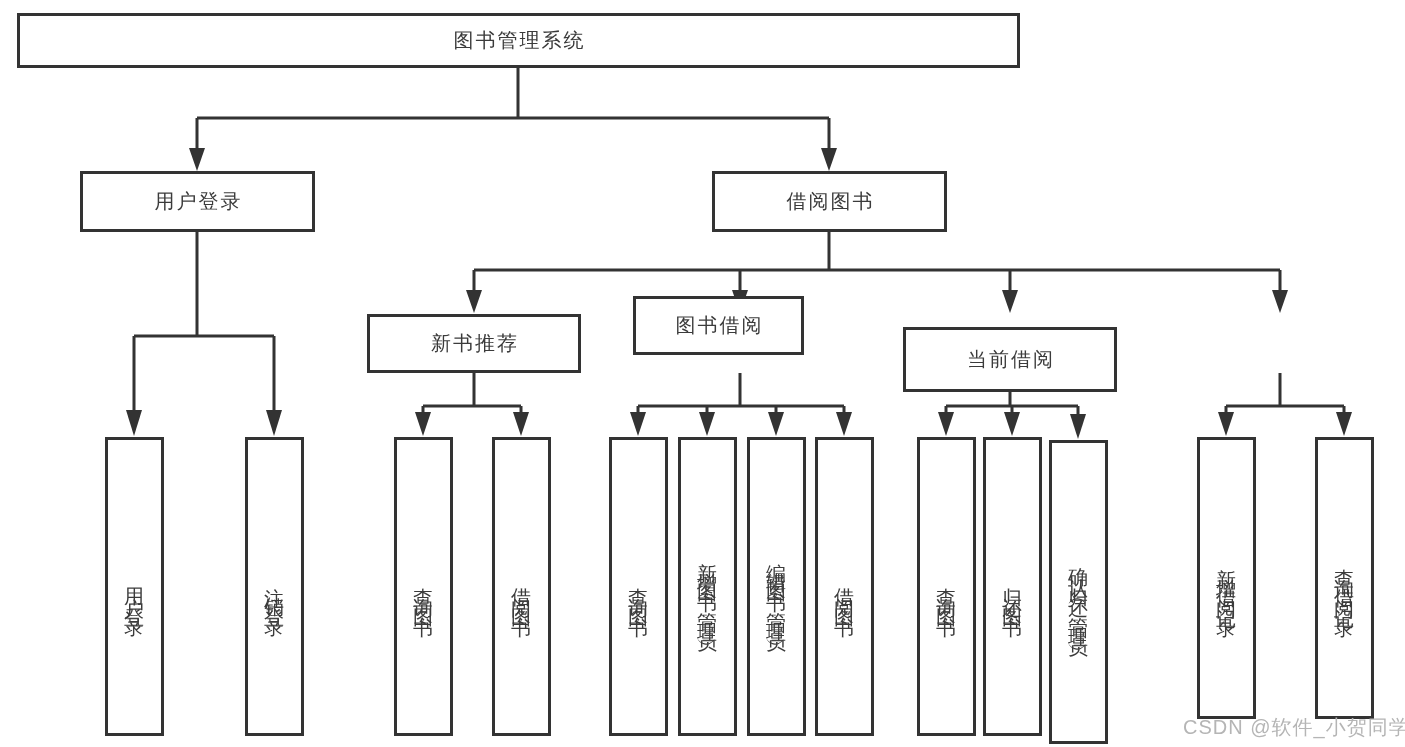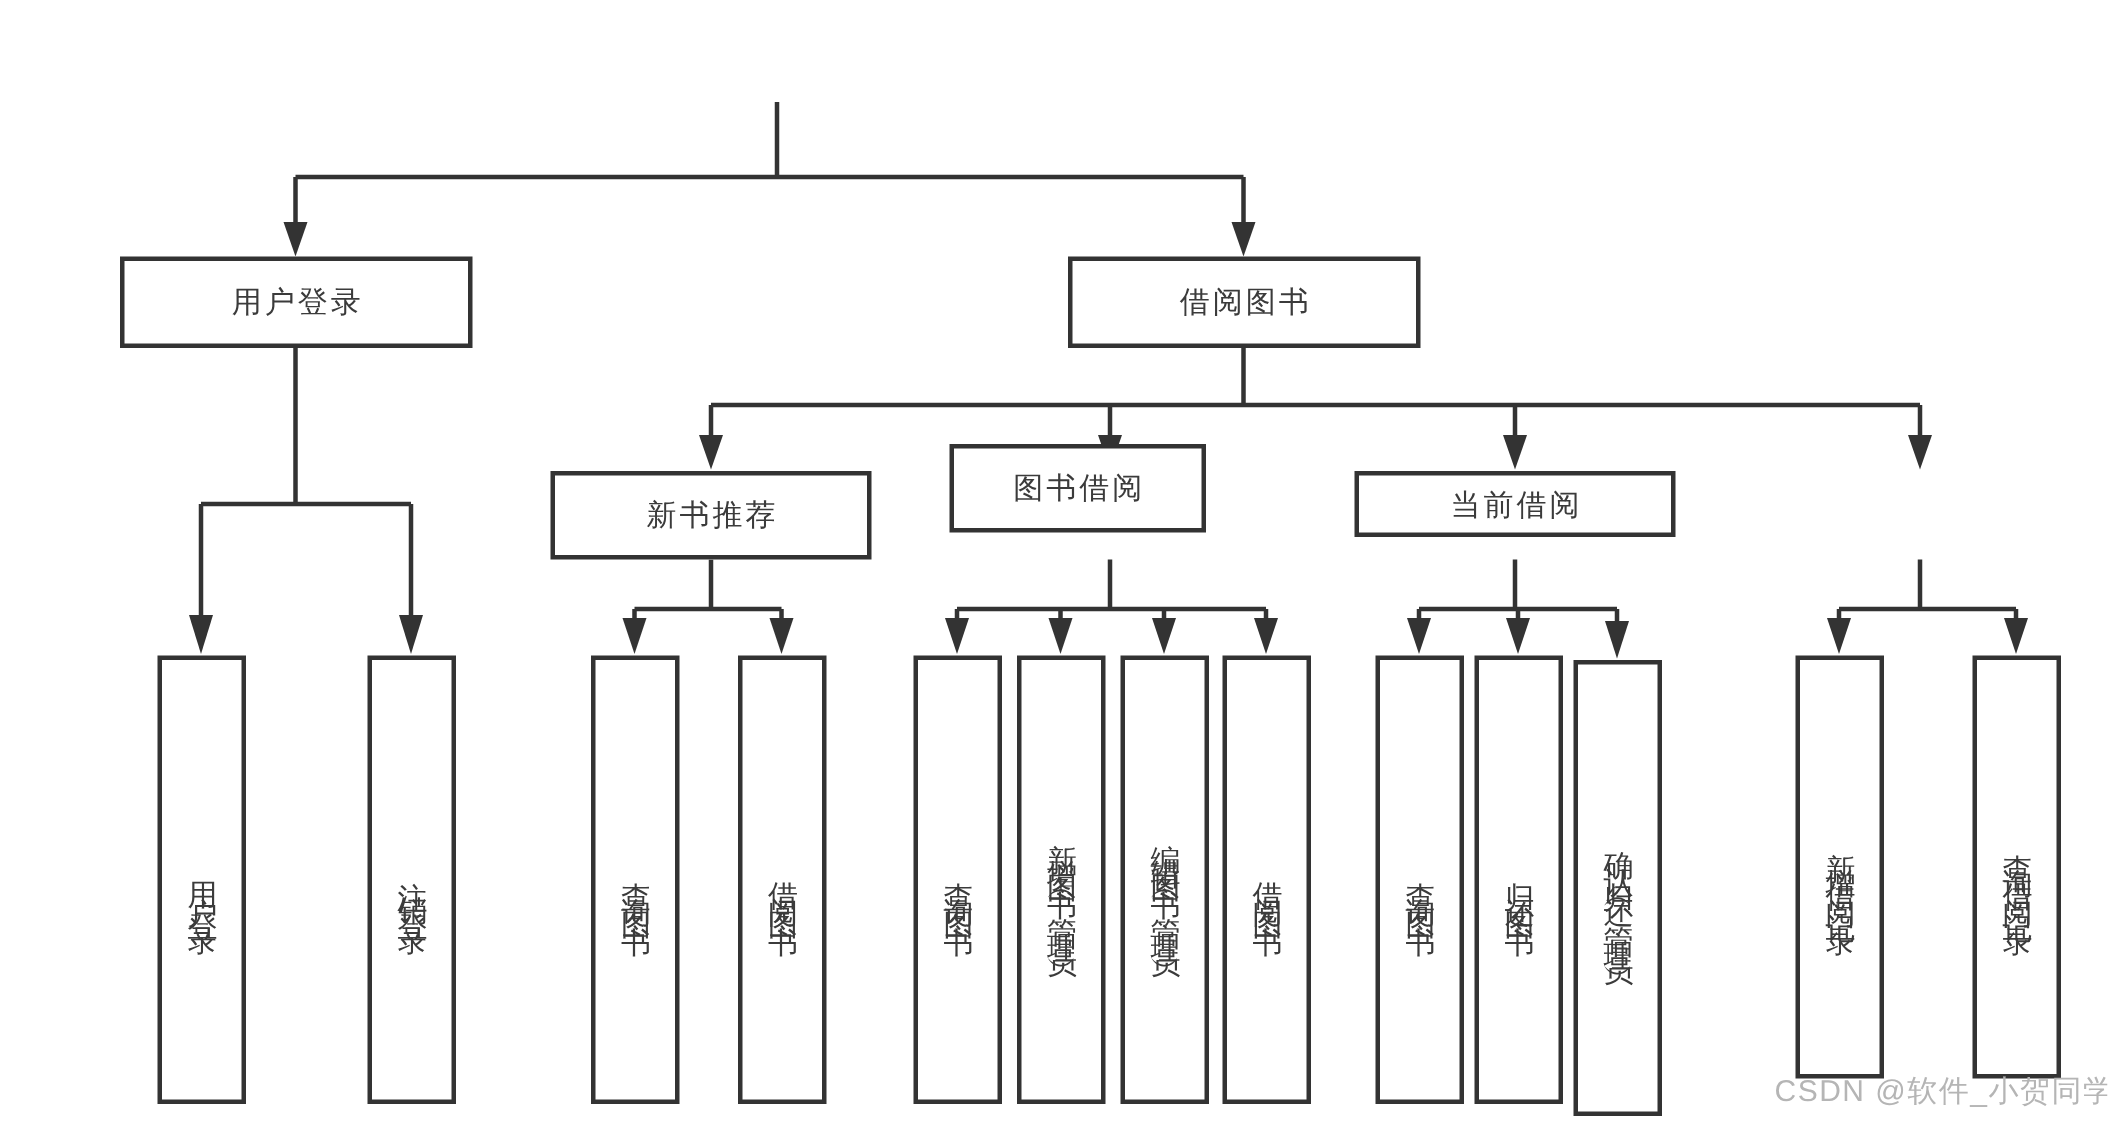--- a/index.html
+++ b/index.html
@@ -118,35 +118,38 @@
       <polygon points="1004,412 1020,412 1012,436"></polygon>
       <polygon points="1070,414 1086,414 1078,439"></polygon>
     </g>
     <g>
       <path d="M1280,373 V406 M1226,406 H1344 M1226,406 V414 M1344,406 V414"></path>
       <polygon points="1218,412 1234,412 1226,436"></polygon>
       <polygon points="1336,412 1352,412 1344,436"></polygon>
     </g>
   </svg>
 
+  <div class="hbox" style="left:17px; top:13px; width:1003px; height:55px;">
+    <span>图书管理系统</span>
+  </div>
 
   <div class="hbox" style="left:80px; top:171px; width:235px; height:61px;">
     <span>用户登录</span>
   </div>
   <div class="hbox" style="left:712px; top:171px; width:235px; height:61px;">
     <span>借阅图书</span>
   </div>
 
   <div class="hbox" style="left:367px; top:314px; width:214px; height:59px;">
     <span>新书推荐</span>
   </div>
   <div class="hbox" style="left:633px; top:296px; width:171px; height:59px;text-align:center;">
     <span>图书借阅</span>
   </div>
-  <div class="hbox" style="left:903px; top:314px; width:214px; height:44px;font-family:Liberation Serif, serif;">
+  <div class="hbox" style="left:903px; top:327px; width:214px; height:65px;font-family:Liberation Serif, serif;">
     <span>当前借阅</span>
   </div>
 
   <div class="vbox" style="left:105px; top:437px; height:299px;">
     <span>用户登录</span>
   </div>
   <div class="vbox" style="left:245px; top:437px; height:299px;">
     <span>注销登录</span>
   </div>
 

